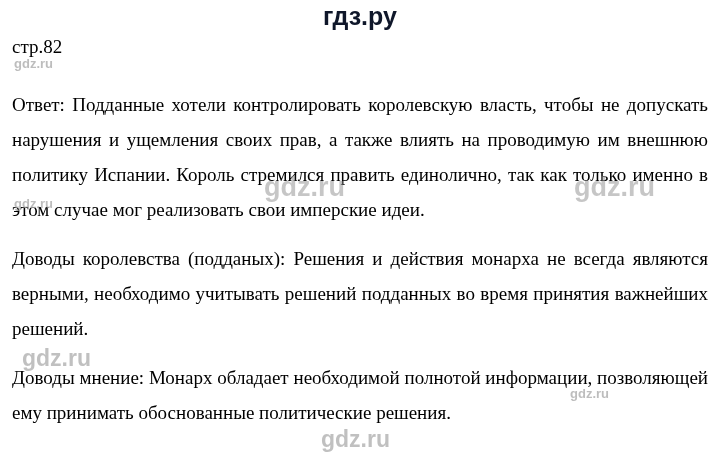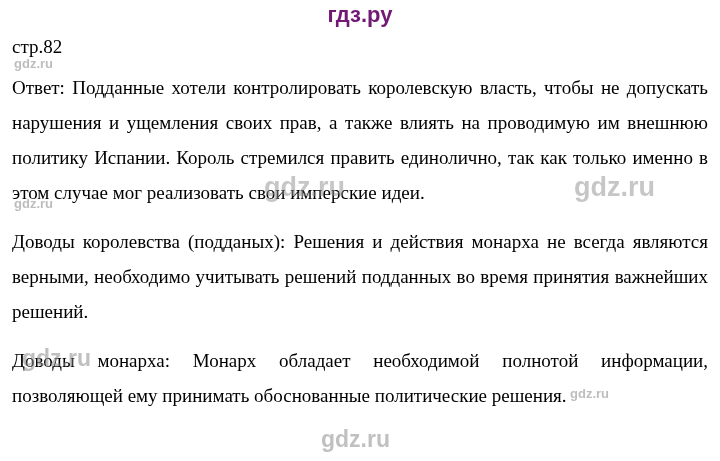--- a/index.html
+++ b/index.html
@@ -20,35 +20,35 @@
     width: 720px;
     height: 461px;
   }
   .site-logo {
     position: absolute;
     left: 0;
     top: 2px;
     width: 720px;
     text-align: center;
     font-family: "Liberation Sans", sans-serif;
-    font-size: 22px;
+    font-size: 25px;
     font-weight: bold;
-    color: #701a75;
+    color: #0f172a;
     letter-spacing: 0px;
   }
   .content {
     position: absolute;
     left: 12px;
     top: 34px;
     width: 696px;
   }
   .page-number {
     font-size: 19px;
     line-height: 26px;
-    margin-bottom: 10px;
+    margin-bottom: 27px;
   }
   p.para {
     margin: 0 0 14px 0;
     font-size: 19px;
     line-height: 35px;
     text-align: justify;
     text-justify: inter-word;
   }
   p.para.last {
     margin-bottom: 0;
@@ -84,21 +84,21 @@
 <body>
 
 <div class="page">
 
   <div class="site-logo">гдз.ру</div>
 
   <div class="content">
     <div class="page-number">стр.82</div>
     <p class="para">Ответ: Подданные хотели контролировать королевскую власть, чтобы не допускать нарушения и ущемления своих прав, а также влиять на проводимую им внешнюю политику Испании. Король стремился править единолично, так как только именно в этом случае мог реализовать свои имперские идеи.</p>
     <p class="para">Доводы королевства (подданых): Решения и действия монарха не всегда являются верными, необходимо учитывать решений подданных во время принятия важнейших решений.</p>
-    <p class="para">Доводы монарха: Монарх обладает необходимой полнотой информации, позволяющей ему принимать обоснованные политические решения.</p>
+    <p class="para">Доводы мнение: Монарх обладает необходимой полнотой информации, позволяющей ему принимать обоснованные политические решения.</p>
   </div>
 
   <div class="wm wm-small" style="left:14px; top:56px;">gdz.ru</div>
   <div class="wm wm-small" style="left:14px; top:196px;">gdz.ru</div>
   <div class="wm wm-mid" style="left:264px; top:172px;">gdz.ru</div>
   <div class="wm wm-mid" style="left:574px; top:172px;">gdz.ru</div>
   <div class="wm wm-big" style="left:22px; top:345px;">gdz.ru</div>
   <div class="wm wm-small" style="left:570px; top:386px;">gdz.ru</div>
   <div class="wm wm-big" style="left:321px; top:426px;">gdz.ru</div>
 

